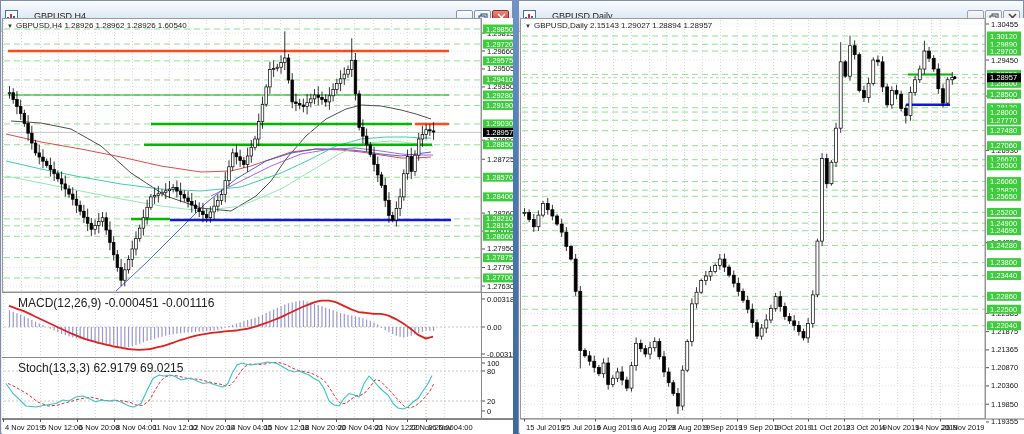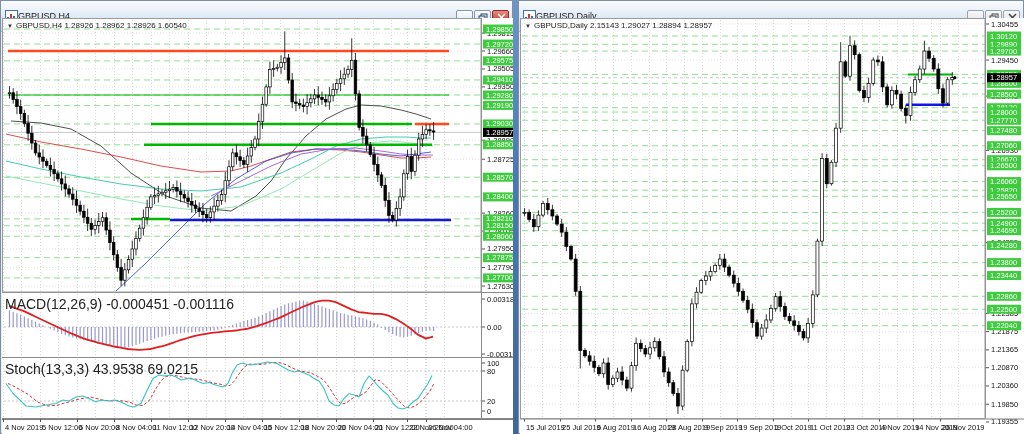--- a/index.html
+++ b/index.html
@@ -6,41 +6,41 @@
   body{
     width:1024px;height:434px;overflow:hidden;position:relative;
     background:linear-gradient(180deg,#6d95c8 0%,#4a79b2 40%,#3f6899 100%);
     font-family:"Liberation Sans","DejaVu Sans",sans-serif;
     -webkit-font-smoothing:none;
   }
   .window{position:absolute;top:0;height:434px;background:#e9eef6;border:1px solid #7c8ea8;box-sizing:border-box;}
   #win-left{left:0;width:513px;}
   #win-right{left:518px;width:506px;}
   .titlebar{
-    height:31px;display:flex;align-items:center;gap:0;padding:0 3px 0 4px;
+    height:31px;display:flex;align-items:center;gap:16px;padding:0 3px 0 4px;
     background:linear-gradient(180deg,#fbfdfe 0%,#e3ecf7 45%,#cfdcee 100%);
     border-bottom:1px solid #aab6c6;font-size:9px;color:#1c1c1c;box-sizing:border-box;
   }
   .title-icon{width:11px;height:11px;background:#fff;border:1px solid #4a6ea9;position:relative;flex:0 0 auto;}
   .title-icon i{position:absolute;bottom:1px;width:2px;background:#cc3b2f;}
   .title-icon i.b1{left:1px;height:4px;background:#3b67b0;}
   .title-icon i.b2{left:4px;height:7px;}
   .title-icon i.b3{left:7px;height:5px;background:#3b67b0;}
   .title-text{flex:1 1 auto;white-space:nowrap;overflow:hidden;}
   .winbtns{display:flex;gap:1px;flex:0 0 auto;}
   .wbtn{width:17px;height:13px;border:1px solid #8296b4;border-radius:2px;box-sizing:border-box;
         background:linear-gradient(180deg,#fdfeff,#dce7f3);position:relative;}
   .wbtn.close{background:linear-gradient(180deg,#e98a7d,#c23b30);border-color:#8f2b23;}
   .wbtn.pale{background:linear-gradient(180deg,#f7f8f9,#e2e4e8);border-color:#9aa2ad;}
   .wbtn svg{position:absolute;left:0;top:0;}
   .chart-host{position:absolute;left:1px;right:1px;top:17px;bottom:1px;background:#fff;}
   .chart-host svg{position:absolute;left:0;top:0;}
   .ohlc-label{position:absolute;left:5px;top:3px;font-size:8px;color:#222;white-space:nowrap;z-index:5;}
   .ohlc-label .dd{font-size:6px;margin-right:3px;color:#333;}
-  .ind-label{position:absolute;left:3px;font-size:14px;color:#222;white-space:nowrap;z-index:5;}
+  .ind-label{position:absolute;left:16px;font-size:12px;color:#222;white-space:nowrap;z-index:5;}
 </style>
 </head>
 <body>
 
 <div class="window" id="win-left">
   <div class="titlebar">
     <span class="title-icon">
         <i class="b1"></i>
         <i class="b2"></i>
         <i class="b3"></i>
@@ -61,21 +61,21 @@
       <span class="wbtn close">
           <svg width="17" height="13">
             <path d="M5 3 L12 10 M12 3 L5 10" stroke="#fff" stroke-width="1.5"></path>
           </svg>
         </span>
     </span>
   </div>
   <div class="chart-host">
     <div class="ohlc-label"><span class="dd">▼</span><span>GBPUSD,H4  1.28926 1.28962 1.28926 1.60540</span></div>
     <div class="ind-label" style="top:278px">MACD(12,26,9) -0.000451 -0.001116</div>
-    <div class="ind-label" style="top:343px">Stoch(13,3,3) 43.9538 69.0215</div>
+    <div class="ind-label" style="top:343px">Stoch(13,3,3) 62.9179 69.0215</div>
     <svg id="svg-left" width="511" height="416">
         <rect x="0" y="0" width="511" height="416" fill="#fff"></rect>
         <g>
           <g>
             <line x1="1.5" y1="2" x2="1.5" y2="273" stroke="#dadada" stroke-dasharray="1,2"></line>
             <line x1="19.5" y1="2" x2="19.5" y2="273" stroke="#dadada" stroke-dasharray="1,2"></line>
             <line x1="38.5" y1="2" x2="38.5" y2="273" stroke="#dadada" stroke-dasharray="1,2"></line>
             <line x1="56.5" y1="2" x2="56.5" y2="273" stroke="#dadada" stroke-dasharray="1,2"></line>
             <line x1="75.5" y1="2" x2="75.5" y2="273" stroke="#dadada" stroke-dasharray="1,2"></line>
             <line x1="93.5" y1="2" x2="93.5" y2="273" stroke="#dadada" stroke-dasharray="1,2"></line>

